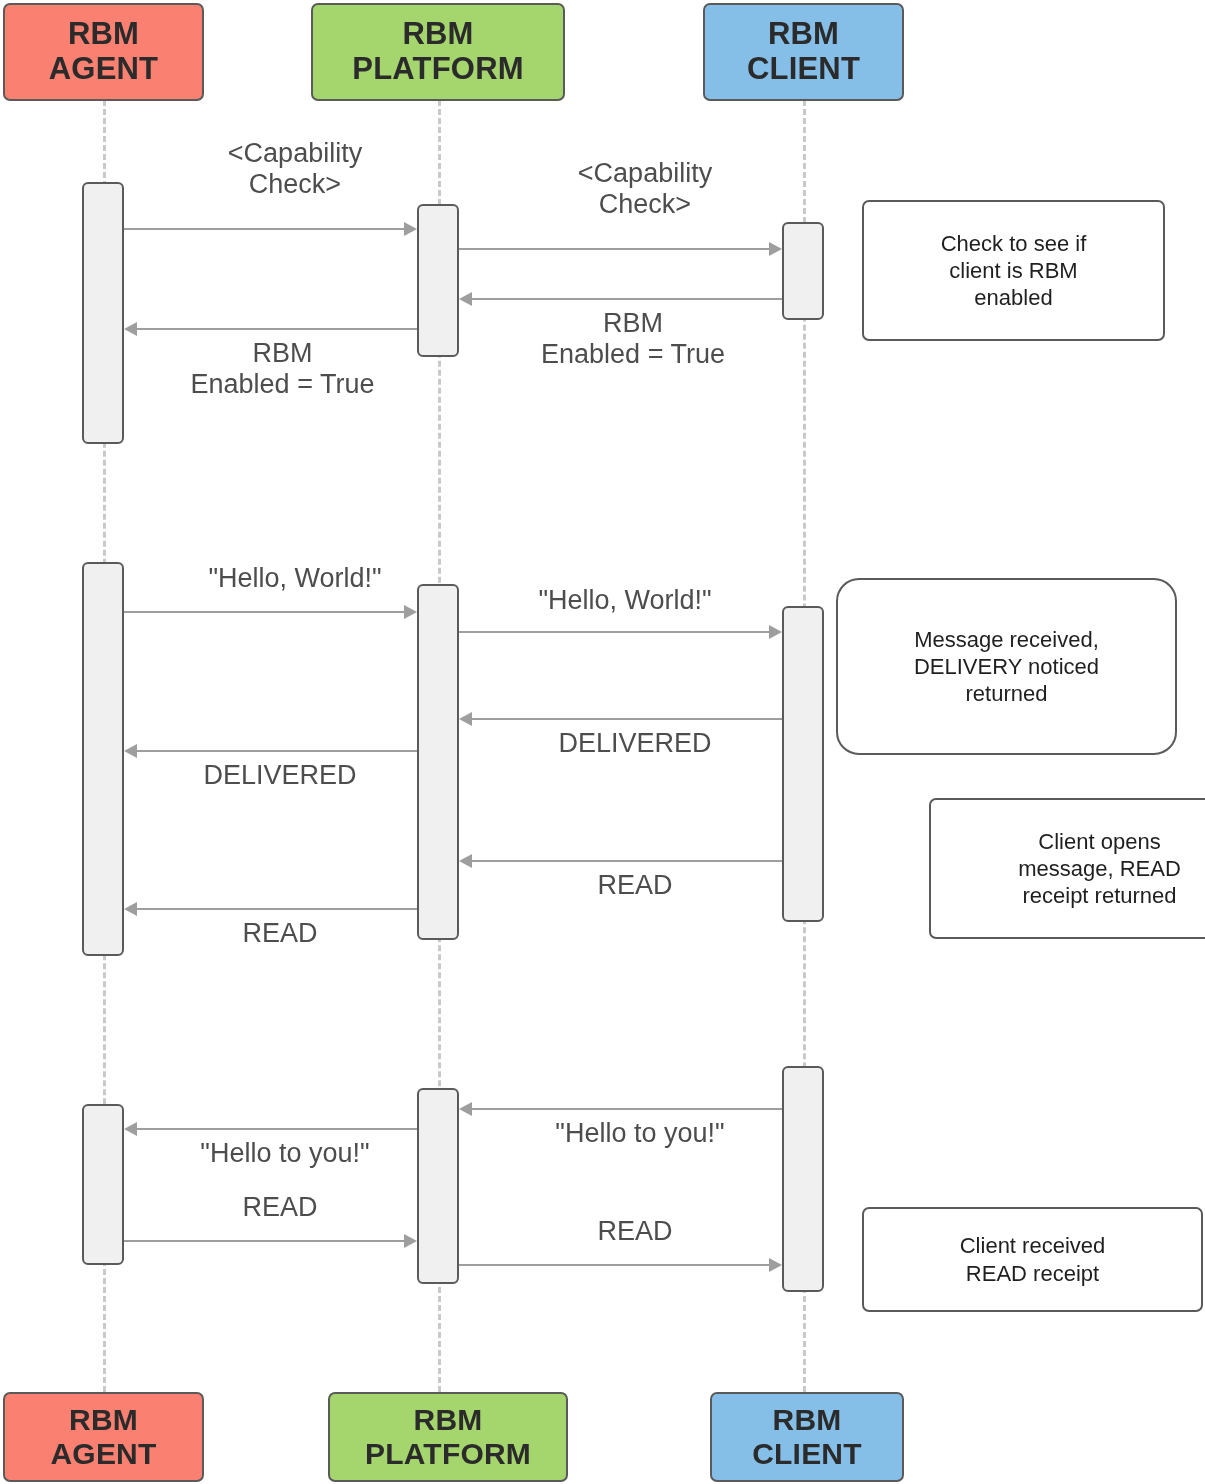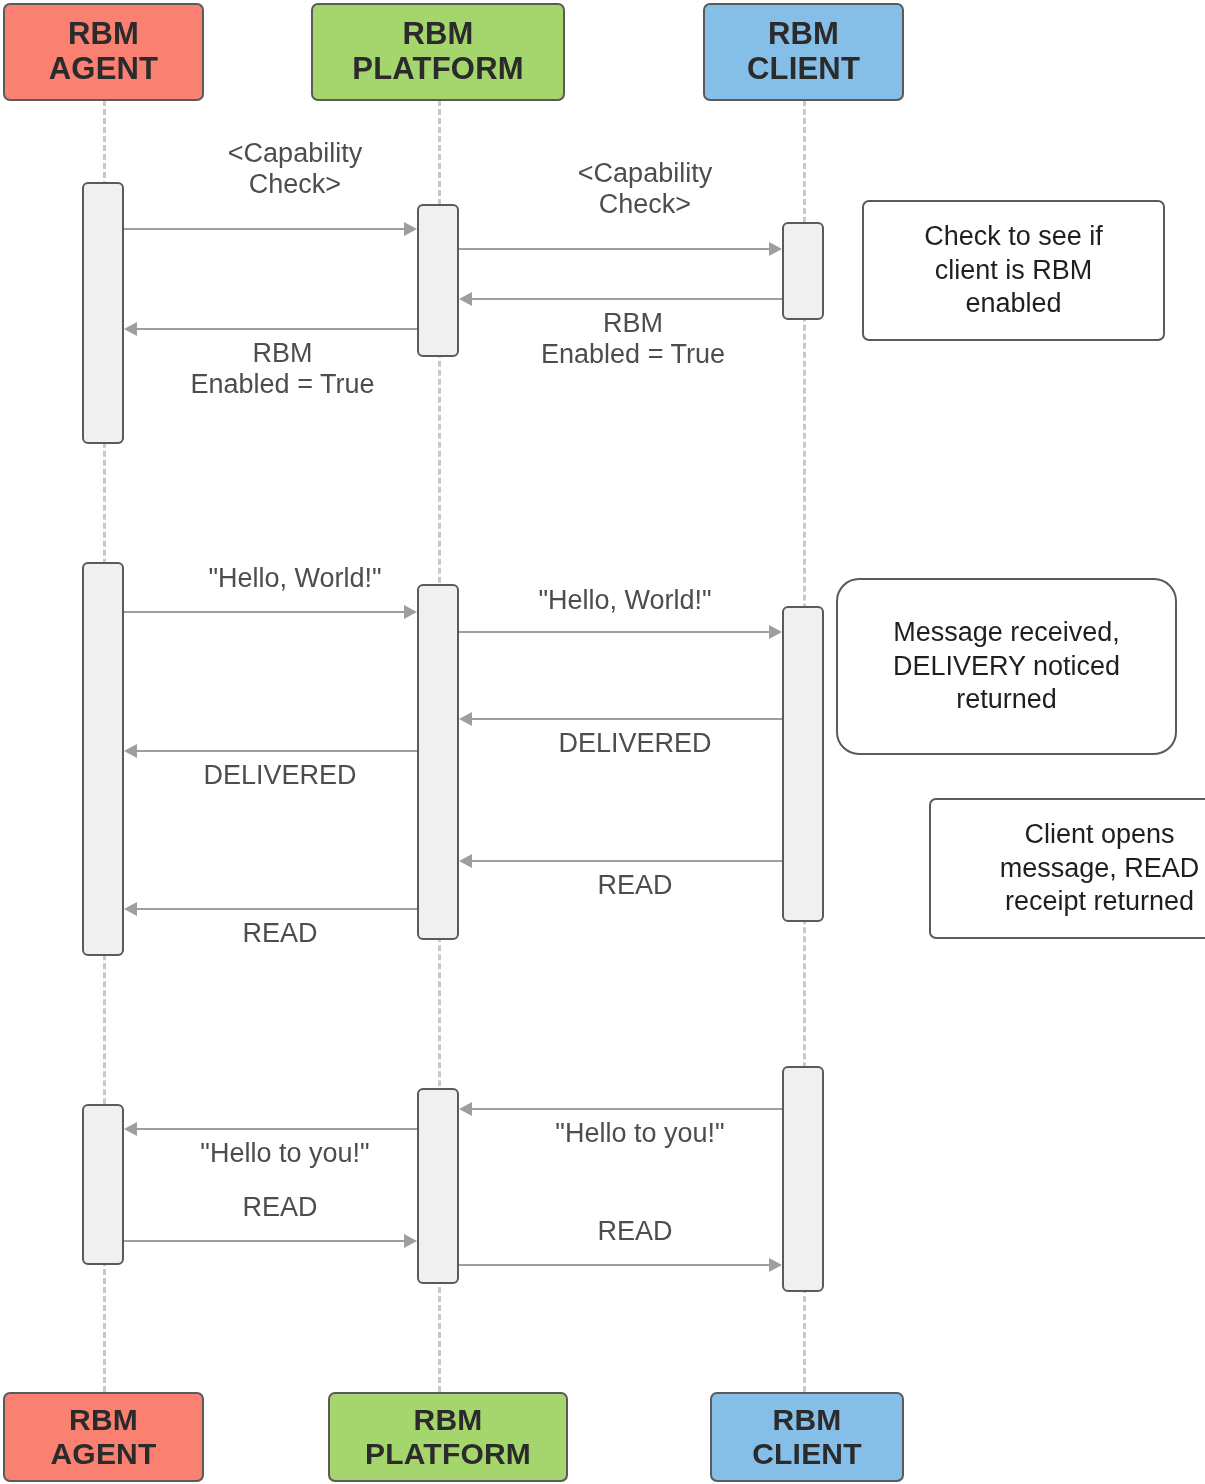--- a/index.html
+++ b/index.html
@@ -76,21 +76,21 @@
   }
 
   
   .note {
     position: absolute;
     box-sizing: border-box;
     background: #ffffff;
     border: 2px solid #5a5a5a;
     border-radius: 7px;
     color: #1f1f1f;
-    font-size: 27px;
+    font-size: 22px;
     line-height: 1.24;
     display: flex;
     align-items: center;
     justify-content: center;
     text-align: center;
     padding: 6px 12px;
     white-space: pre-line;
   }
 </style>
 </head>
@@ -195,20 +195,22 @@
 
   <div class="note" style="left:836px; top:578px; width:341px; height:177px;border-radius:23px;">Message received,
 DELIVERY noticed
 returned</div>
 
   <div class="note" style="left:904px; top:798px; width:341px; height:141px;margin-left:25px;">Client opens
 message, READ
 receipt returned</div>
 
 
+  <div class="note" style="left:862px; top:1207px; width:341px; height:105px;">Client received
+READ receipt</div>
 
   <div class="actor-box" style="left:3px; top:1392px; width:201px; height:90px; background:#fa8072; font-size:30px;">
     <span class="ln">RBM</span>
     <span class="ln">AGENT</span>
   </div>
 
   <div class="actor-box" style="left:328px; top:1392px; width:240px; height:90px; background:#a5d66e; font-size:30px;">
     <span class="ln">RBM</span>
     <span class="ln">PLATFORM</span>
   </div>

